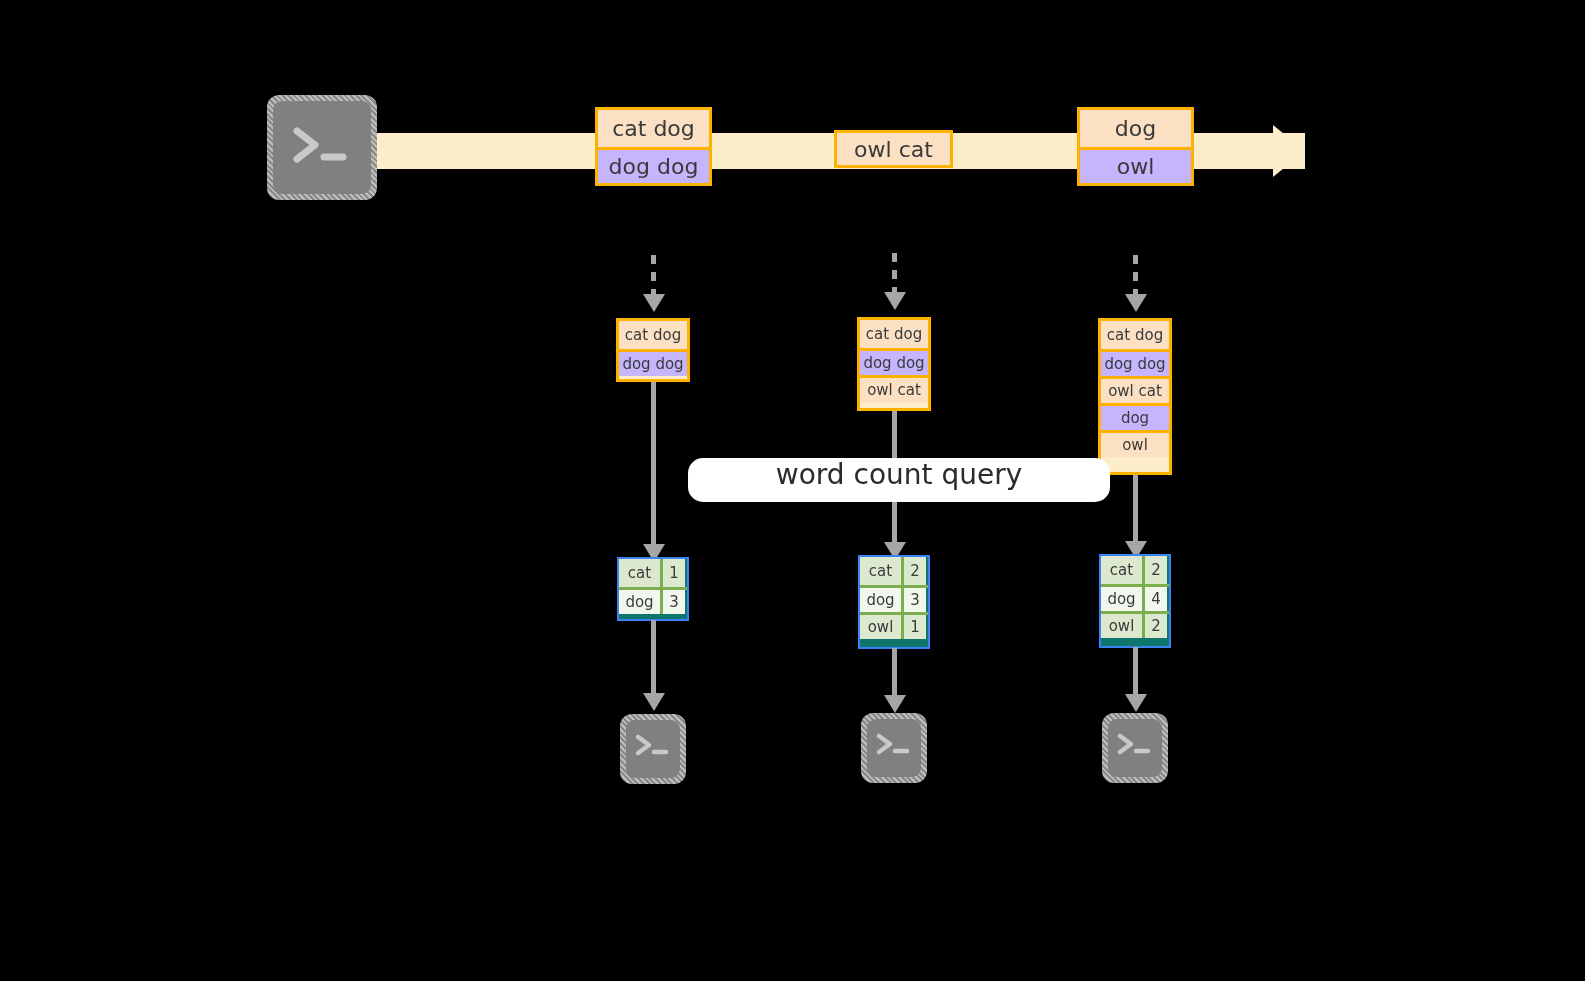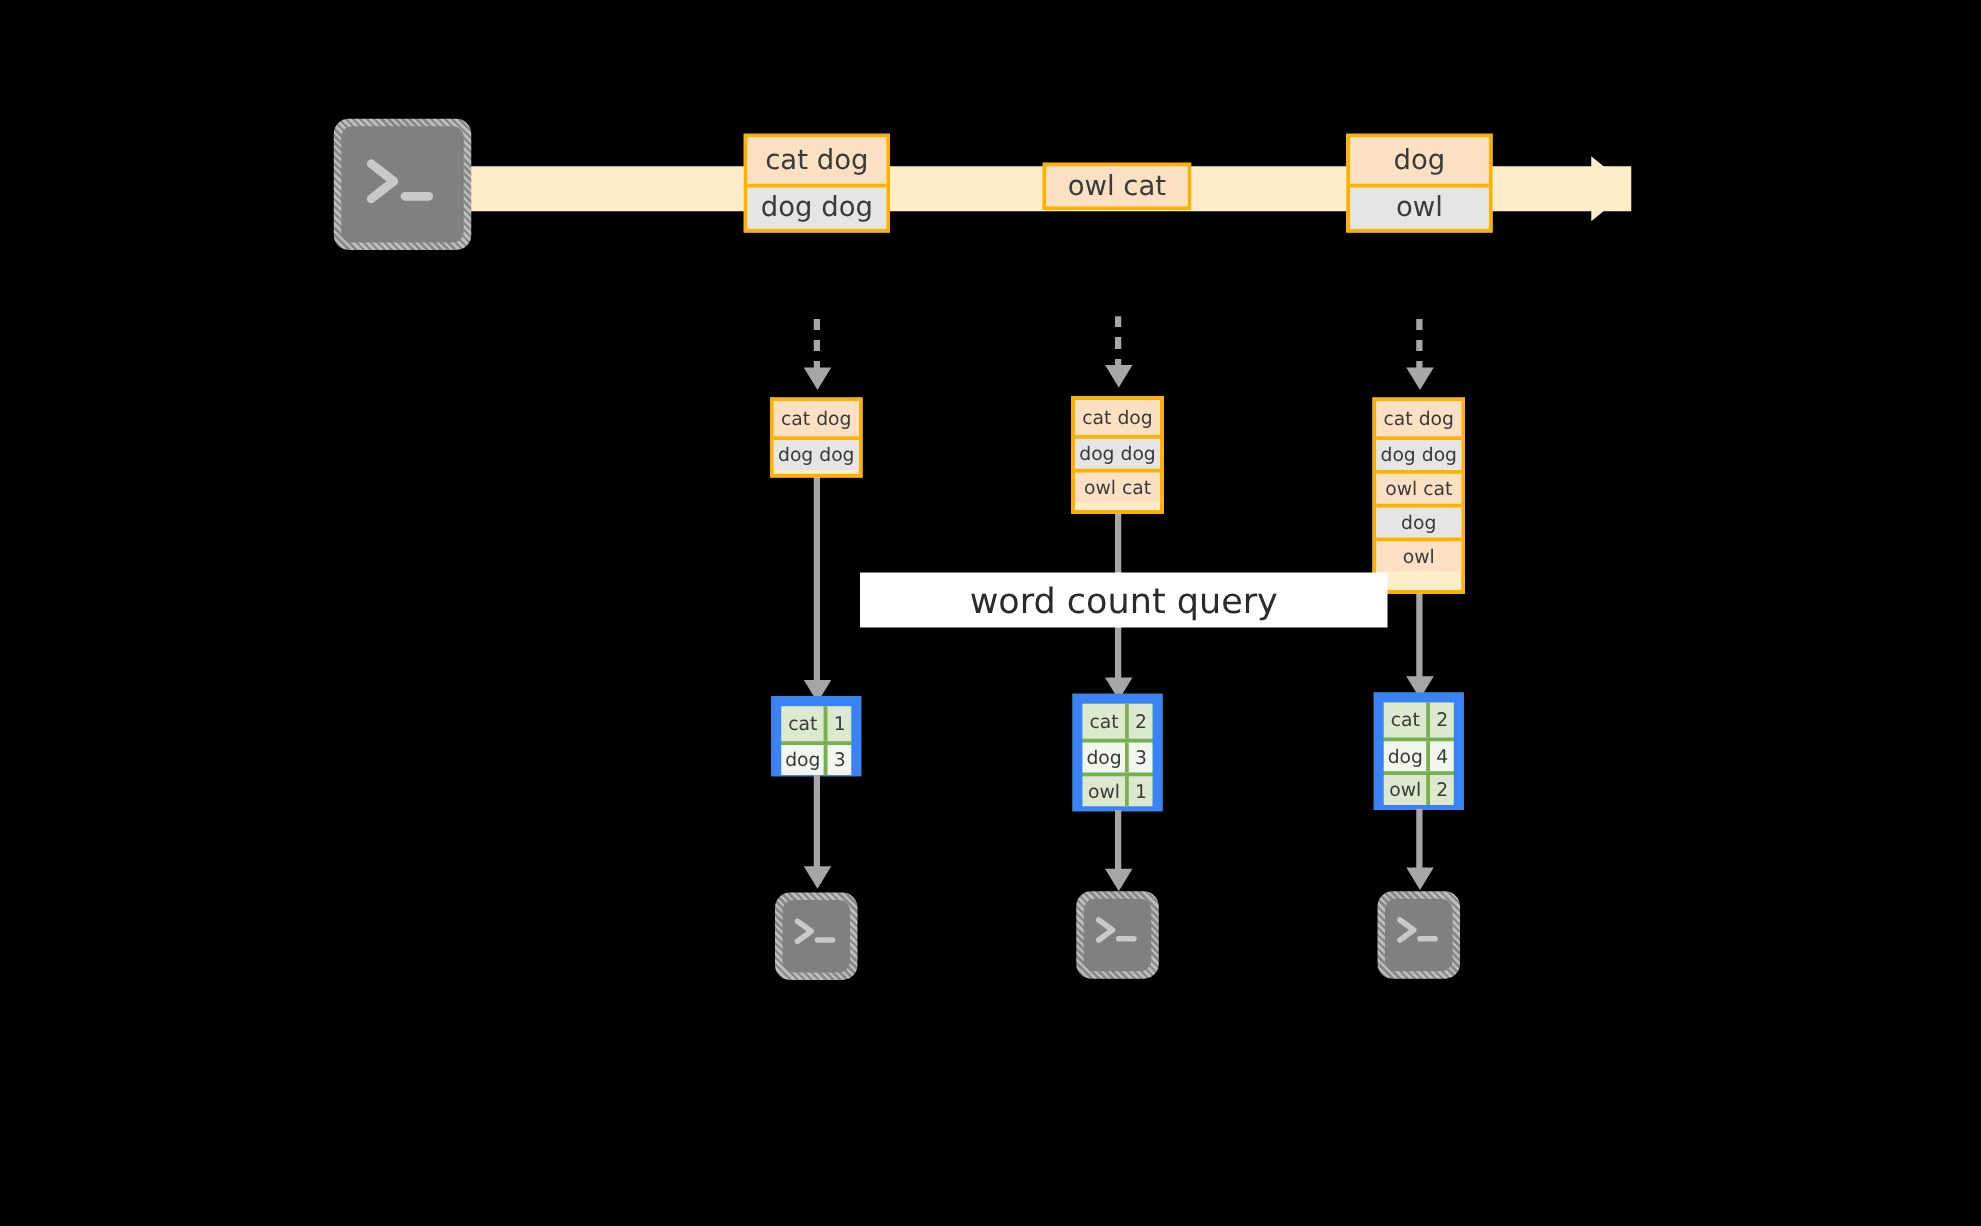--- a/index.html
+++ b/index.html
@@ -17,43 +17,43 @@
   .band{position:absolute;background:#fdeec9;}
   .bandhead{position:absolute;width:0;height:0;
       border-top:26px solid transparent;border-bottom:26px solid transparent;
       border-left:32px solid #fdeec9;}
 
   
   .obox{position:absolute;box-sizing:border-box;border:3px solid #ffb100;background:#fdeec9;}
   .ocell{box-sizing:border-box;display:flex;align-items:center;justify-content:center;
       color:#3a3a3a;white-space:nowrap;}
   .ocell.dark{background:#fbe0c3;}
-  .ocell.light{background:#e5e5e5;}
+  .ocell.light{background:#c4b5fd;}
   .ocell+.ocell{border-top:3px solid #ffb100;}
 
   
-  .gbox{position:absolute;box-sizing:border-box;border:8px solid #3b82f6;background:#22c55e;}
+  .gbox{position:absolute;box-sizing:border-box;border:2px solid #3b82f6;background:#0f766e;}
   .grow{display:flex;box-sizing:border-box;}
   .grow+.grow{border-top:3px solid #7cad4e;}
   .gk,.gv{box-sizing:border-box;display:flex;align-items:center;justify-content:center;
       color:#3a3a3a;white-space:nowrap;}
   .gv{border-left:3px solid #7cad4e;}
   .grow.dark .gk,.grow.dark .gv{background:#dde9cf;}
   .grow.light .gk,.grow.light .gv{background:#f2f7ee;}
 
   
   .vline{position:absolute;width:5px;background:#a6a6a6;}
   .vdash{position:absolute;width:5px;
       background:repeating-linear-gradient(to bottom,#a6a6a6 0 9px,transparent 9px 17px);}
   .vhead{position:absolute;width:0;height:0;
       border-left:11px solid transparent;border-right:11px solid transparent;
       border-top:18px solid #a6a6a6;}
 
   
-  .qband{position:absolute;background:#fff;display:flex;align-items:center;justify-content:center;}
+  .qband{position:absolute;background:#fff;display:flex;justify-content:center;border-radius:15px;}
   .qband span{color:#2b2b2b;white-space:nowrap;}
 </style>
 </head>
 <body>
 
 <div id="stage">
 
   <div class="band" style="left:355px;top:133px;width:950px;height:36px;"></div>
   <div class="bandhead" style="left:1273px;top:125px;"></div>
 

